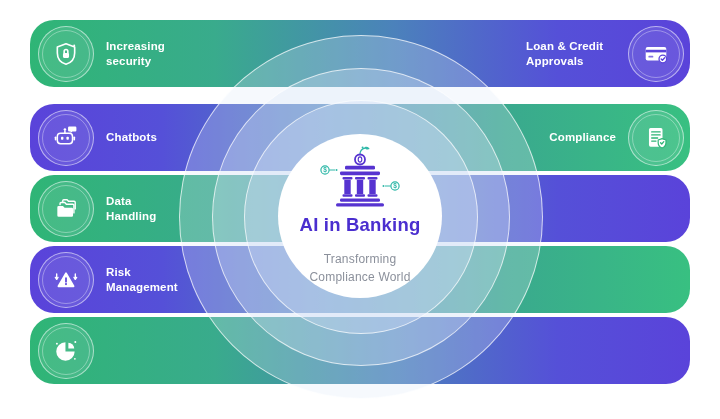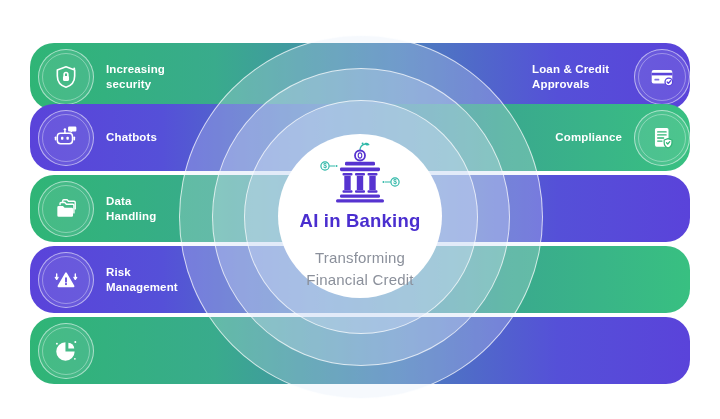--- a/index.html
+++ b/index.html
@@ -8,25 +8,25 @@
     font-family:"Liberation Sans",sans-serif;
   }
   
   .bar{
     position:absolute;left:30px;width:660px;height:67px;border-radius:24px;
     display:flex;align-items:center;justify-content:space-between;
     padding:0;box-sizing:border-box;
   }
   .bar.g2p{background:linear-gradient(90deg,#2fb576 0%,#39ab8c 28%,#4b82bb 55%,#5550d8 80%,#5a43da 100%);}
   .bar.p2g{background:linear-gradient(90deg,#5a43da 0%,#5550d8 20%,#4b82bb 45%,#3aa98e 72%,#38c081 100%);}
-  .bar.r1{top:43px}.bar.r2{top:104px}.bar.r3{top:175px}.bar.r4{top:246px}.bar.r5{top:317px}
+  .bar.r1{top:20px}.bar.r2{top:104px}.bar.r3{top:175px}.bar.r4{top:246px}.bar.r5{top:317px}
 
   .side{display:flex;align-items:center;gap:12px;}
   .side.left{padding-left:8px;}
-  .side.right{align-items:center;}
+  .side.right{padding-right:6px;align-items:center;}
 
   .badge{
     position:relative;width:54px;height:54px;border-radius:50%;
     background:rgba(255,255,255,0.10);
     border:1.5px solid rgba(255,255,255,0.55);
     display:flex;align-items:center;justify-content:center;flex:0 0 auto;
   }
   .badge::after{
     content:"";position:absolute;inset:3px;border-radius:50%;
     border:1px solid rgba(255,255,255,0.35);
@@ -45,21 +45,21 @@
   .ring.r-outer{left:179px;top:35px;width:362px;height:362px;background:rgba(221,232,249,0.26);}
   .ring.r-mid{left:212px;top:68px;width:296px;height:296px;background:rgba(215,228,248,0.30);}
   .ring.r-inner{left:244px;top:100px;width:232px;height:232px;background:rgba(208,222,247,0.36);}
 
   .hub{
     position:absolute;left:278px;top:134px;width:164px;height:164px;border-radius:50%;
     background:#ffffff;display:flex;flex-direction:column;align-items:center;justify-content:center;
     text-align:center;
   }
   .hub-title{font-size:18.5px;font-weight:700;color:#4a2ecf;letter-spacing:.2px;margin-top:7px;}
-  .hub-sub{font-size:15px;color:#8b909b;line-height:1.45;letter-spacing:.2px;margin-top:15px;}
+  .hub-sub{font-size:12px;color:#8b909b;line-height:1.45;letter-spacing:.2px;margin-top:15px;}
 </style>
 </head>
 <body>
 
 <div class="stage">
 
   <div class="bar g2p r1">
     <div class="side left">
       <div class="badge">
         <svg width="26" height="26" viewBox="0 0 24 24" fill="none" stroke="#fff" stroke-width="1.5" stroke-linecap="round" stroke-linejoin="round">
@@ -193,17 +193,17 @@
       <rect x="43" y="48.2" width="10" height="2.6" rx="1" fill="#5633d0"></rect>
       <rect x="55.5" y="31" width="10" height="2.6" rx="1" fill="#5633d0"></rect>
       <rect x="57.3" y="33.8" width="6.4" height="14.2" fill="#5633d0"></rect>
       <rect x="55.5" y="48.2" width="10" height="2.6" rx="1" fill="#5633d0"></rect>
       <rect x="28" y="52.6" width="40" height="3.2" rx="1.4" fill="#5633d0"></rect>
       <rect x="24" y="57.2" width="48" height="3.2" rx="1.5" fill="#5633d0"></rect>
     </svg>
     <div class="hub-title">AI in Banking</div>
     <div class="hub-sub">
       <div>Transforming</div>
-      <div>Financial Credit</div>
+      <div>Compliance World</div>
     </div>
   </div>
 
 </div>
 
 </body></html>

